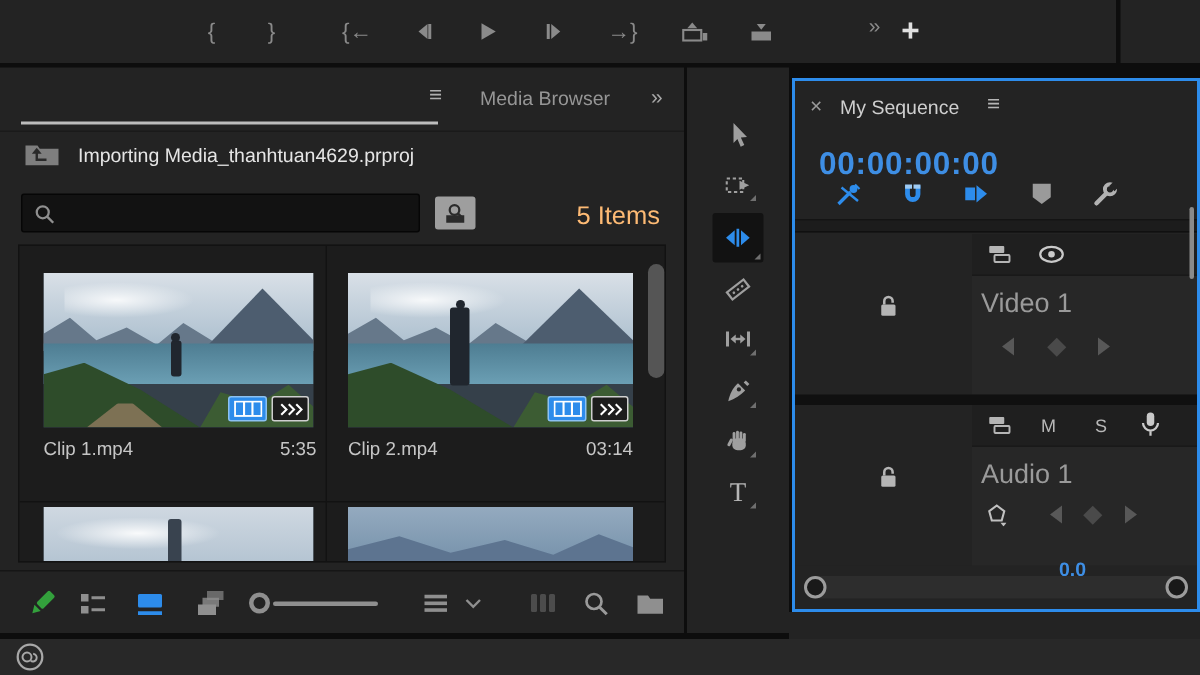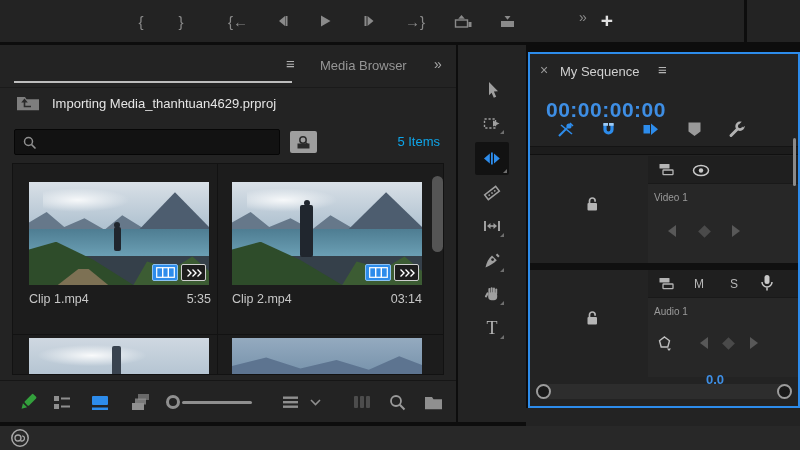--- a/index.html
+++ b/index.html
@@ -23,21 +23,21 @@
   .tab-underline{position:absolute;left:14px;top:36px;width:278px;height:2px;background:#bdbdbd;}
   .panel-menu{position:absolute;font-size:15px;color:#b0b0b0;}
   .tab-inactive{position:absolute;left:320px;top:13px;font-size:13px;color:#969696;width:88px;overflow:hidden;white-space:nowrap;}
   .overflow-btn{position:absolute;left:434px;top:11px;font-size:14px;color:#a8a8a8;}
   .filerow-icon{position:absolute;left:16px;top:49px;}
   .filerow-label{position:absolute;left:52px;top:51px;font-size:13px;color:#e5e5e5;white-space:nowrap;}
   .searchbox{position:absolute;left:14px;top:84px;width:266px;height:26px;background:#121212;border:1px solid #060606;border-radius:2px;}
   .searchbox svg{position:absolute;left:8px;top:6px;}
   .searchbox input{position:absolute;left:26px;top:1px;width:235px;height:22px;background:transparent;border:0;outline:none;color:#ccc;font-size:12px;font-family:"Liberation Sans",sans-serif;}
   .findbtn{position:absolute;left:290px;top:86px;width:27px;height:22px;background:#9e9e9e;border-radius:2px;display:flex;align-items:center;justify-content:center;}
-  .itemcount{position:absolute;right:16px;top:89px;font-size:13px;color:#0ea5e9;}
+  .itemcount{position:absolute;right:16px;top:89px;font-size:17px;color:#fdba74;}
 
   .bin{position:absolute;left:12px;top:118px;width:432px;height:212px;background:#1c1c1c;border:1px solid #121212;overflow:hidden;}
   .bin .vline{position:absolute;left:204px;top:0;width:1px;height:212px;background:#121212;}
   .bin .hline{position:absolute;left:0;top:170px;width:432px;height:1px;background:#121212;}
   .thumb{position:absolute;overflow:hidden;background:#35404a;}
   .clipname{position:absolute;font-size:12.5px;color:#c6c6c6;white-space:nowrap;}
   .clipdur{position:absolute;font-size:12.5px;color:#c6c6c6;text-align:right;}
   .binscroll{position:absolute;left:419px;top:12px;width:11px;height:76px;background:#555;border-radius:6px;}
 
   
@@ -79,21 +79,21 @@
   .tl-menu{position:absolute;left:128px;top:7px;font-size:15px;color:#b5b5b5;}
   .timecode{position:absolute;left:16px;top:33px;font-size:21px;font-weight:bold;color:var(--timecode-blue);letter-spacing:.5px;margin-top:11px;}
   .tl-ico{position:absolute;top:66px;width:20px;height:18px;display:flex;align-items:center;justify-content:center;}
   .ruler{position:absolute;left:0;top:92px;width:268px;height:9px;background:#1c1c1c;border-top:1px solid #141414;border-bottom:1px solid #101010;}
   .trackrow{position:absolute;left:0;width:268px;height:107px;background:#232323;}
   .trackgap{position:absolute;left:0;top:209px;width:268px;height:7px;background:#101010;}
   .lockbtn{position:absolute;left:54px;top:40px;}
   .target{position:absolute;left:78px;top:0;width:40px;height:107px;background:var(--target-blue);display:flex;align-items:center;justify-content:center;color:#d8eafa;font-size:11px;}
   .thead{position:absolute;left:118px;top:0;width:150px;height:107px;background:#272727;}
   .tstrip{position:absolute;left:0;top:0;width:150px;height:28px;background:#1f1f1f;border-bottom:1px solid #191919;}
-  .tname{position:absolute;left:6px;top:36px;font-size:10px;color:#9a9a9a;}
+  .tname{position:absolute;left:6px;top:36px;font-size:18px;color:#9a9a9a;}
   .kf-prev{width:0;height:0;border:6px solid transparent;border-right:8px solid #585858;border-left:0;}
   .kf-next{width:0;height:0;border:6px solid transparent;border-left:8px solid #585858;border-right:0;}
   .kf-dia{width:9px;height:9px;background:#4a4a4a;transform:rotate(45deg);}
   .kfbtn{position:absolute;top:68px;width:14px;height:14px;display:flex;align-items:center;justify-content:center;}
   .ms{font-size:12px;color:#b8b8b8;}
   .gain{position:absolute;left:176px;top:318px;width:44px;height:13px;overflow:hidden;color:var(--timecode-blue);font-size:13px;font-weight:bold;}
   .hscroll{position:absolute;left:6px;top:330px;width:256px;height:15px;background:#2d2d2d;border-radius:8px;}
   .knob{position:absolute;top:0;width:15px;height:15px;border:2.5px solid #9c9c9c;border-radius:50%;background:#191919;}
   .vsliver{position:absolute;left:263px;top:84px;width:3px;height:48px;background:#8a8a8a;border-radius:2px;}
   .below-tl{position:absolute;left:526px;top:408px;width:274px;height:18px;background:#232323;}

